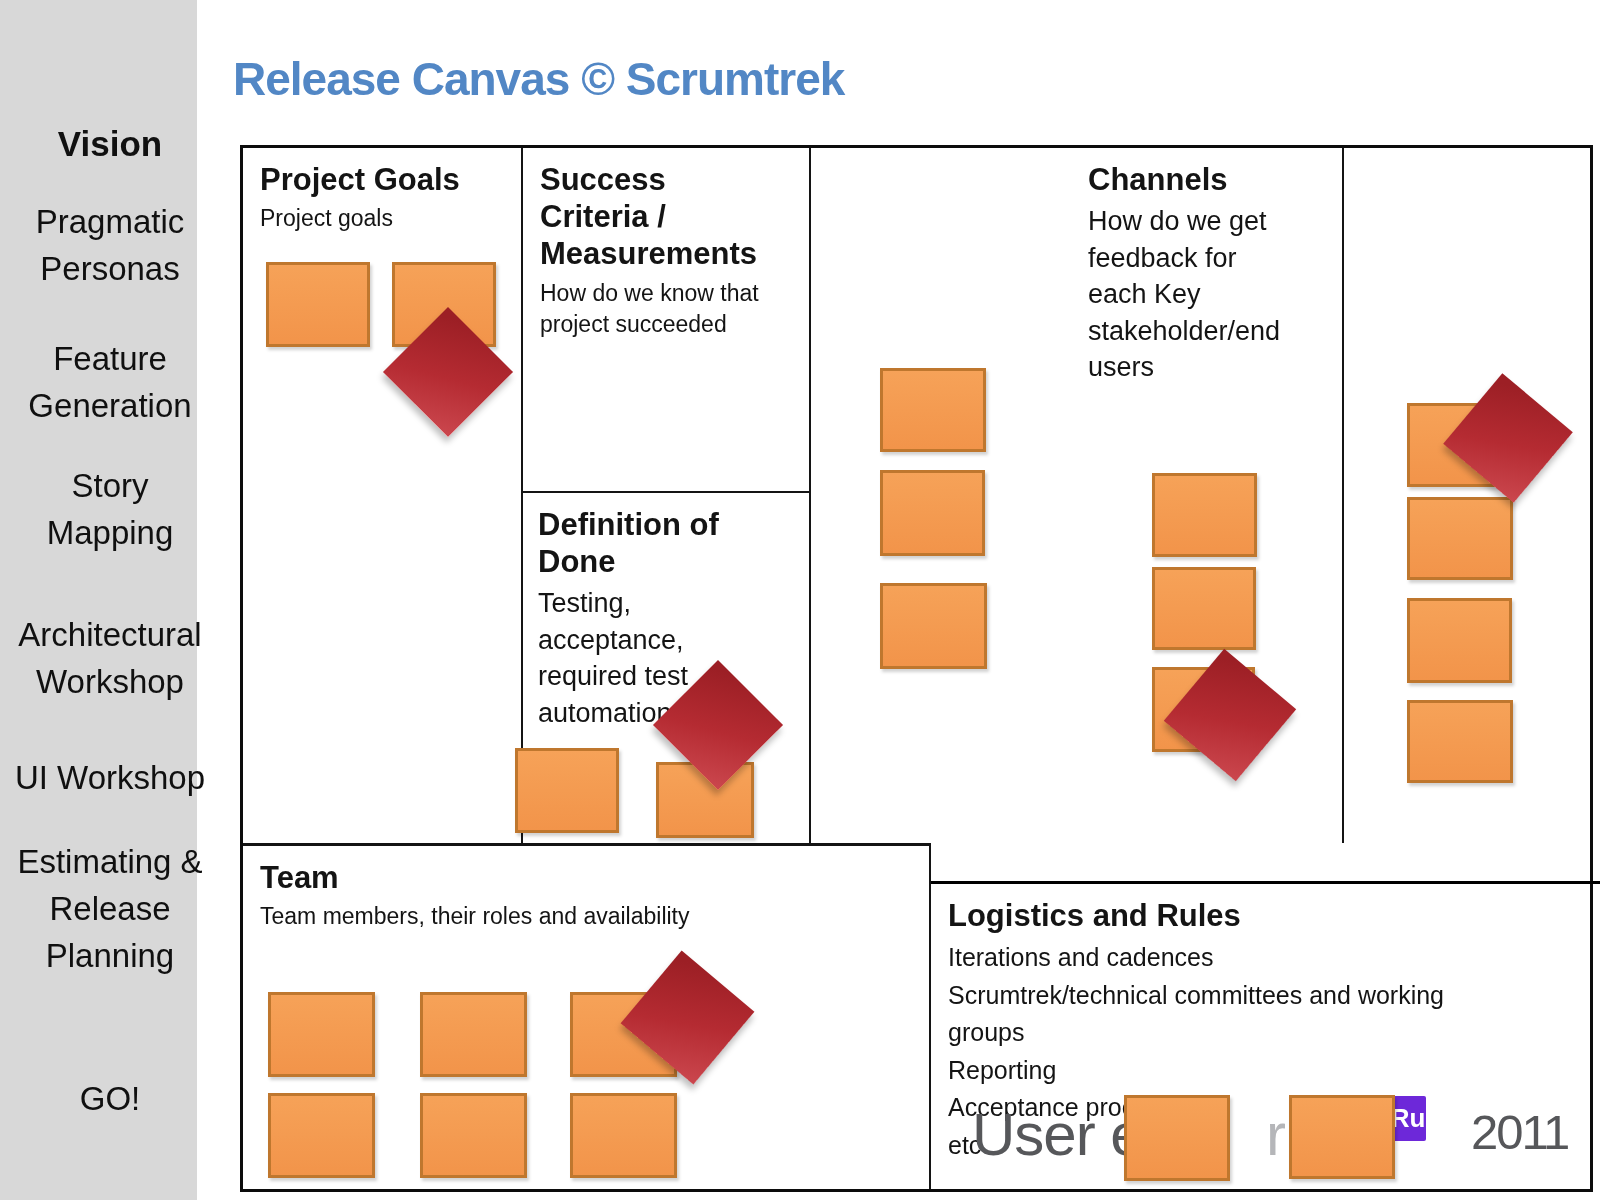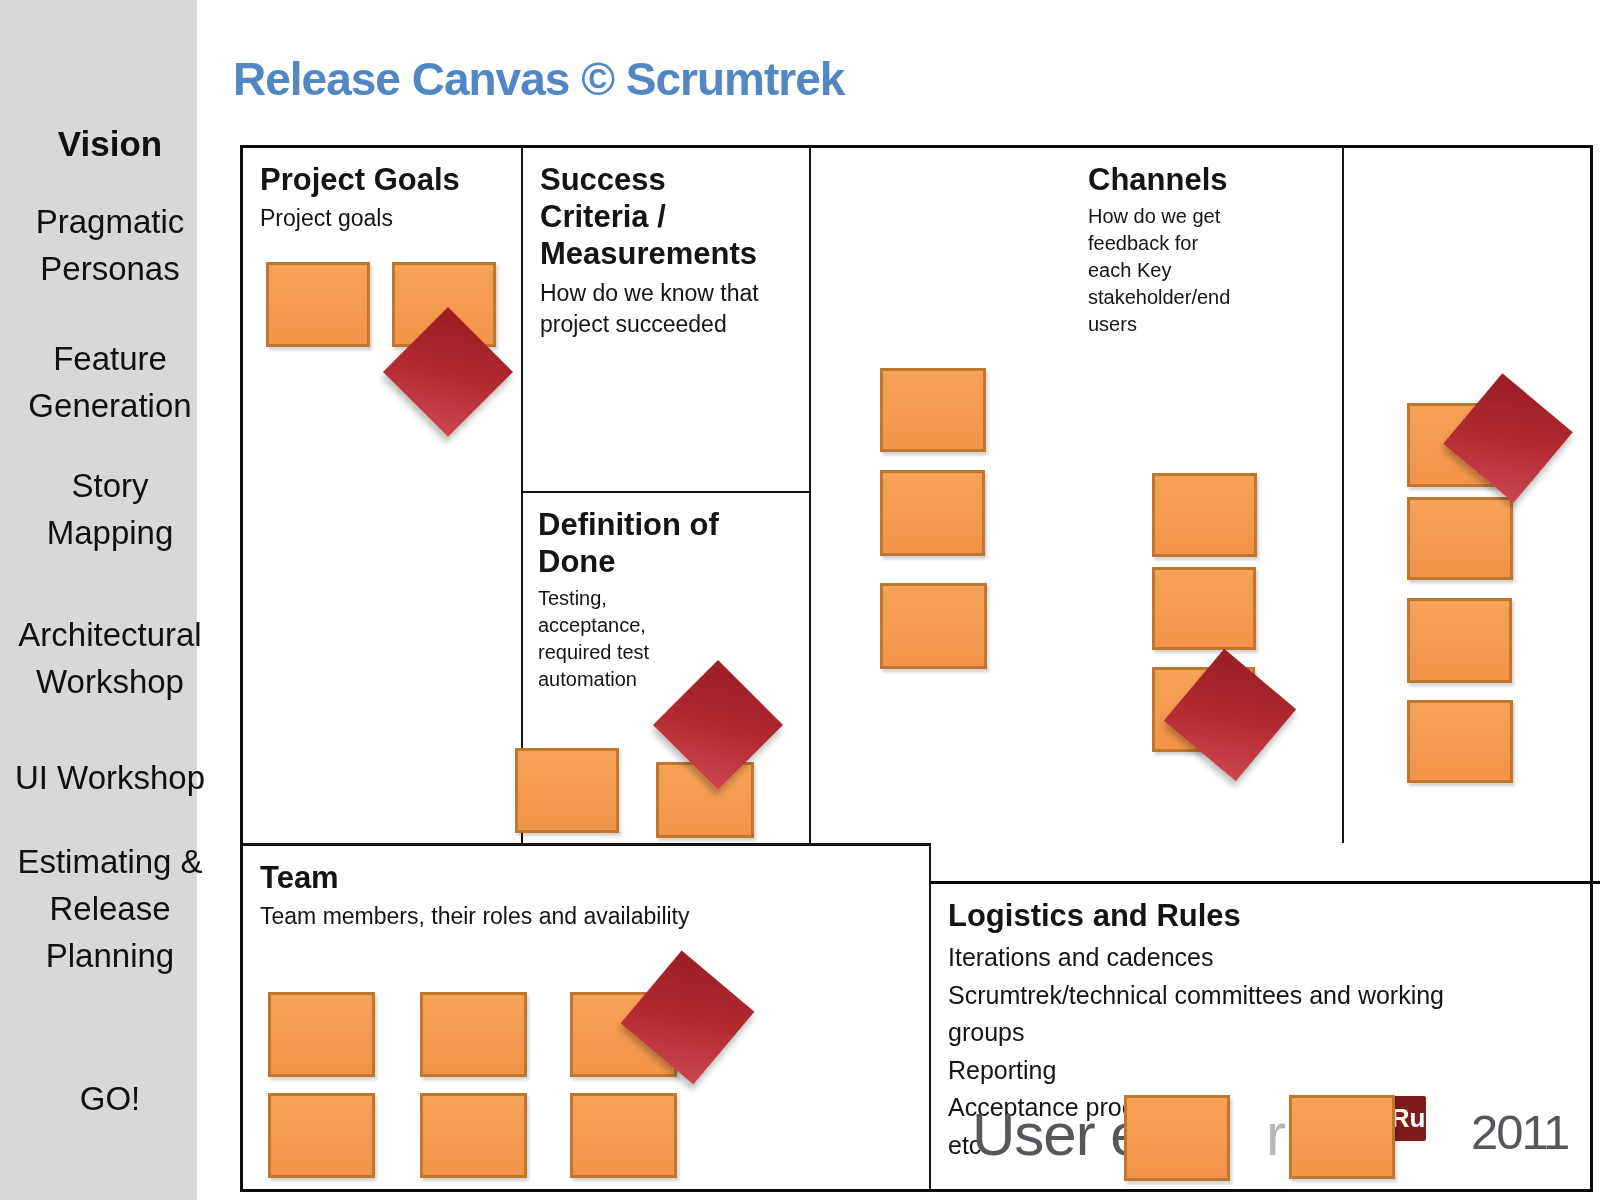--- a/index.html
+++ b/index.html
@@ -15,21 +15,21 @@
   #si-4{top:611px;} #si-5{top:754px;} #si-6{top:838px;} #si-7{top:1075px;}
 
   
   .title{position:absolute;left:233px;top:52px;font-size:46px;font-weight:bold;
          color:#5287c5;letter-spacing:-1px;}
 
   
   .canvas{position:absolute;left:240px;top:145px;width:1347px;height:1041px;border:3px solid #0c0c0c;}
   .cell{position:absolute;box-sizing:border-box;padding:13px 12px 0 17px;}
   .cell h2{margin:0 0 5px 0;font-size:31px;font-weight:bold;line-height:1.2;white-space:pre-line;}
-  .cell .sub{font-size:20px;line-height:1.35;white-space:pre-line;}
+  .cell .sub{font-size:27px;line-height:1.35;white-space:pre-line;}
   .sub.small{font-size:23px;}
   .sub.listy{font-size:25px;line-height:1.5;}
   #cell-pg  {left:0;     top:0;     width:280px;height:695px;border-right:2px solid #141414;}
   #cell-sc  {left:280px; top:0;     width:288px;height:345px;border-right:2px solid #141414;border-bottom:2px solid #141414;}
   #cell-dod {left:280px; top:345px; width:288px;height:350px;border-right:2px solid #141414;padding-left:15px;}
   #cell-fs  {left:568px; top:0;     width:260px;height:695px;border-right:2px solid #141414;}
   #cell-ch  {left:828px; top:0;     width:273px;height:695px;border-right:2px solid #141414;}
   #cell-ks  {left:1101px;top:0;     width:246px;height:695px;}
   #cell-team{left:0;     top:695px; width:688px;height:346px;border-top:3px solid #141414;border-right:2px solid #141414;}
   #cell-log {left:688px; top:733px; width:741px;height:346px;border-top:3px solid #000000;}
@@ -41,21 +41,21 @@
         box-shadow:2px 3px 3px rgba(0,0,0,0.18);z-index:3;}
   .red{position:absolute;z-index:4;
        background:linear-gradient(150deg,#9c1f25 8%,#b52b32 55%,#cb474e 100%);
        box-shadow:3px 5px 6px rgba(0,0,0,0.25);}
 
   
   .wm-text{position:absolute;top:1100px;font-size:60px;font-weight:normal;color:#56575a;
            z-index:1;letter-spacing:-1px;margin-left:34px;}
   .wm-light{color:#b5b6b9;}
   .wm-year{top:1104px;left:1437px;font-size:49px;letter-spacing:-2px;}
-  .wm-badge{position:absolute;left:1390px;top:1096px;width:36px;height:45px;background:#7f1d1d;
+  .wm-badge{position:absolute;left:1390px;top:1096px;width:36px;height:45px;background:#6d28d9;
             color:#ffffff;font-size:26px;font-weight:bold;text-align:center;line-height:45px;
             z-index:2;border-radius:2px;}
 </style>
 </head>
 <body>
 
 <div class="stage">
 
   <div class="sidebar">
     <div class="side-item bold" id="si-0">Vision</div>

